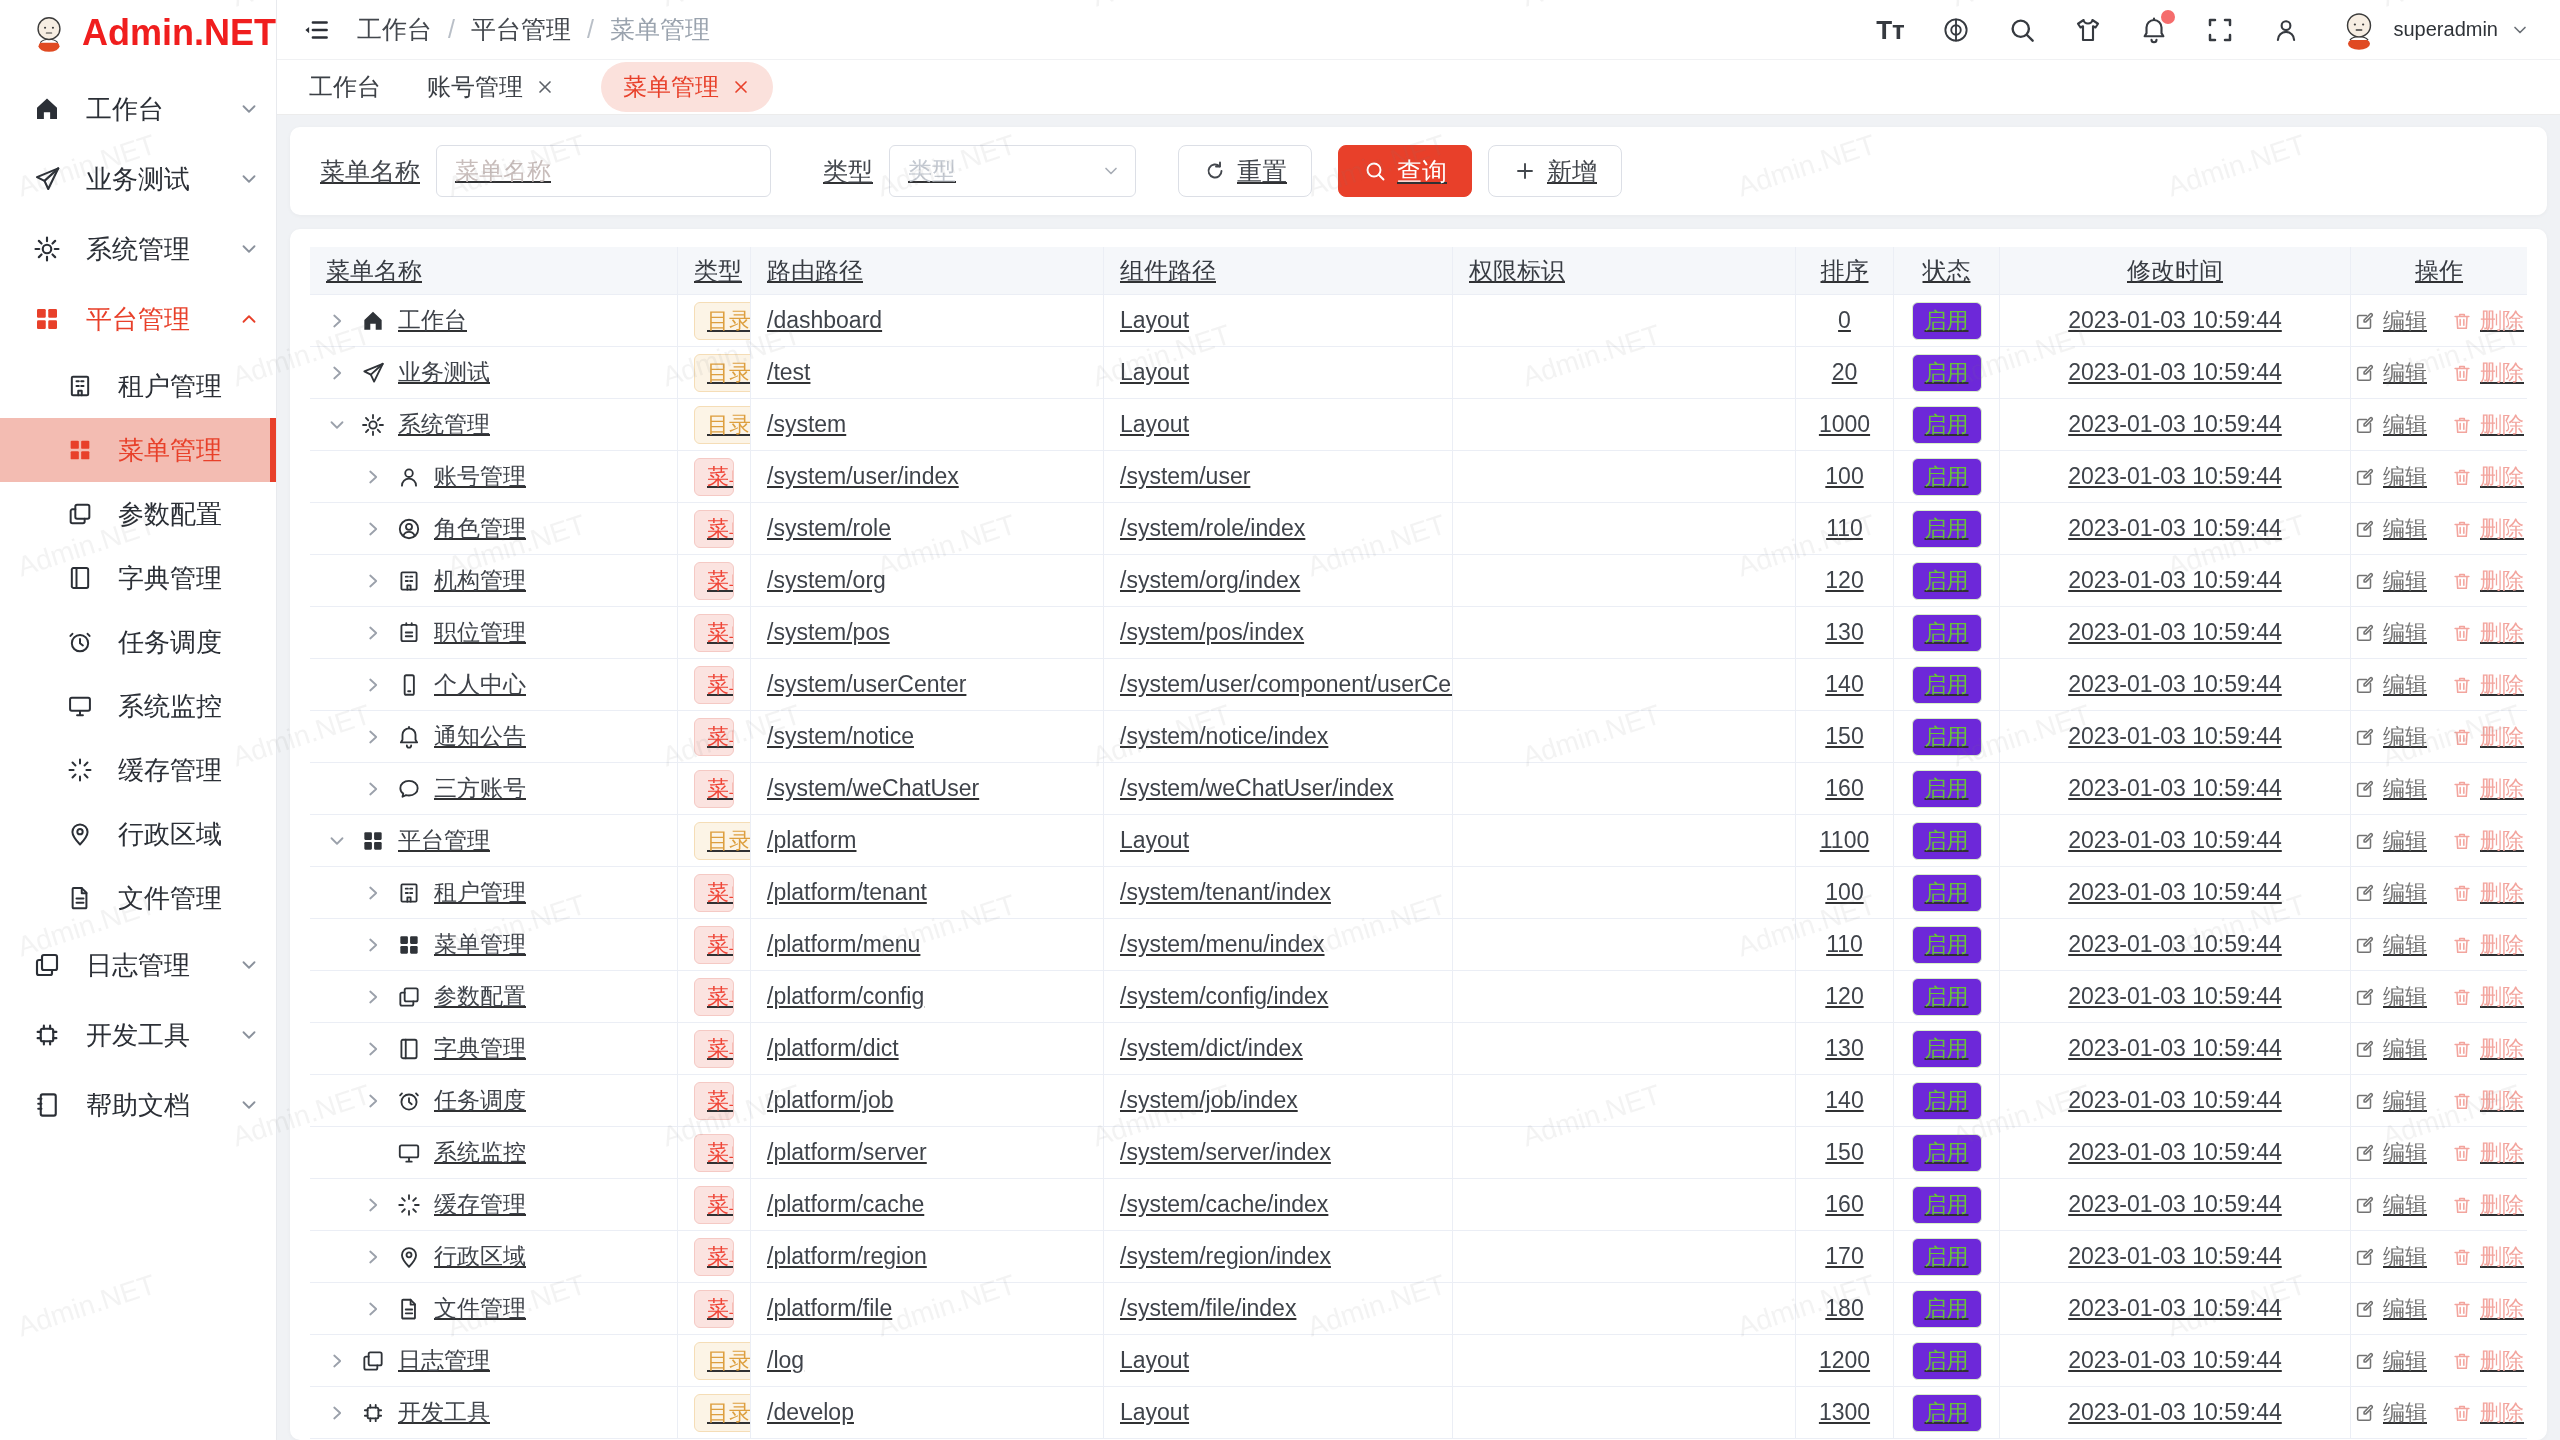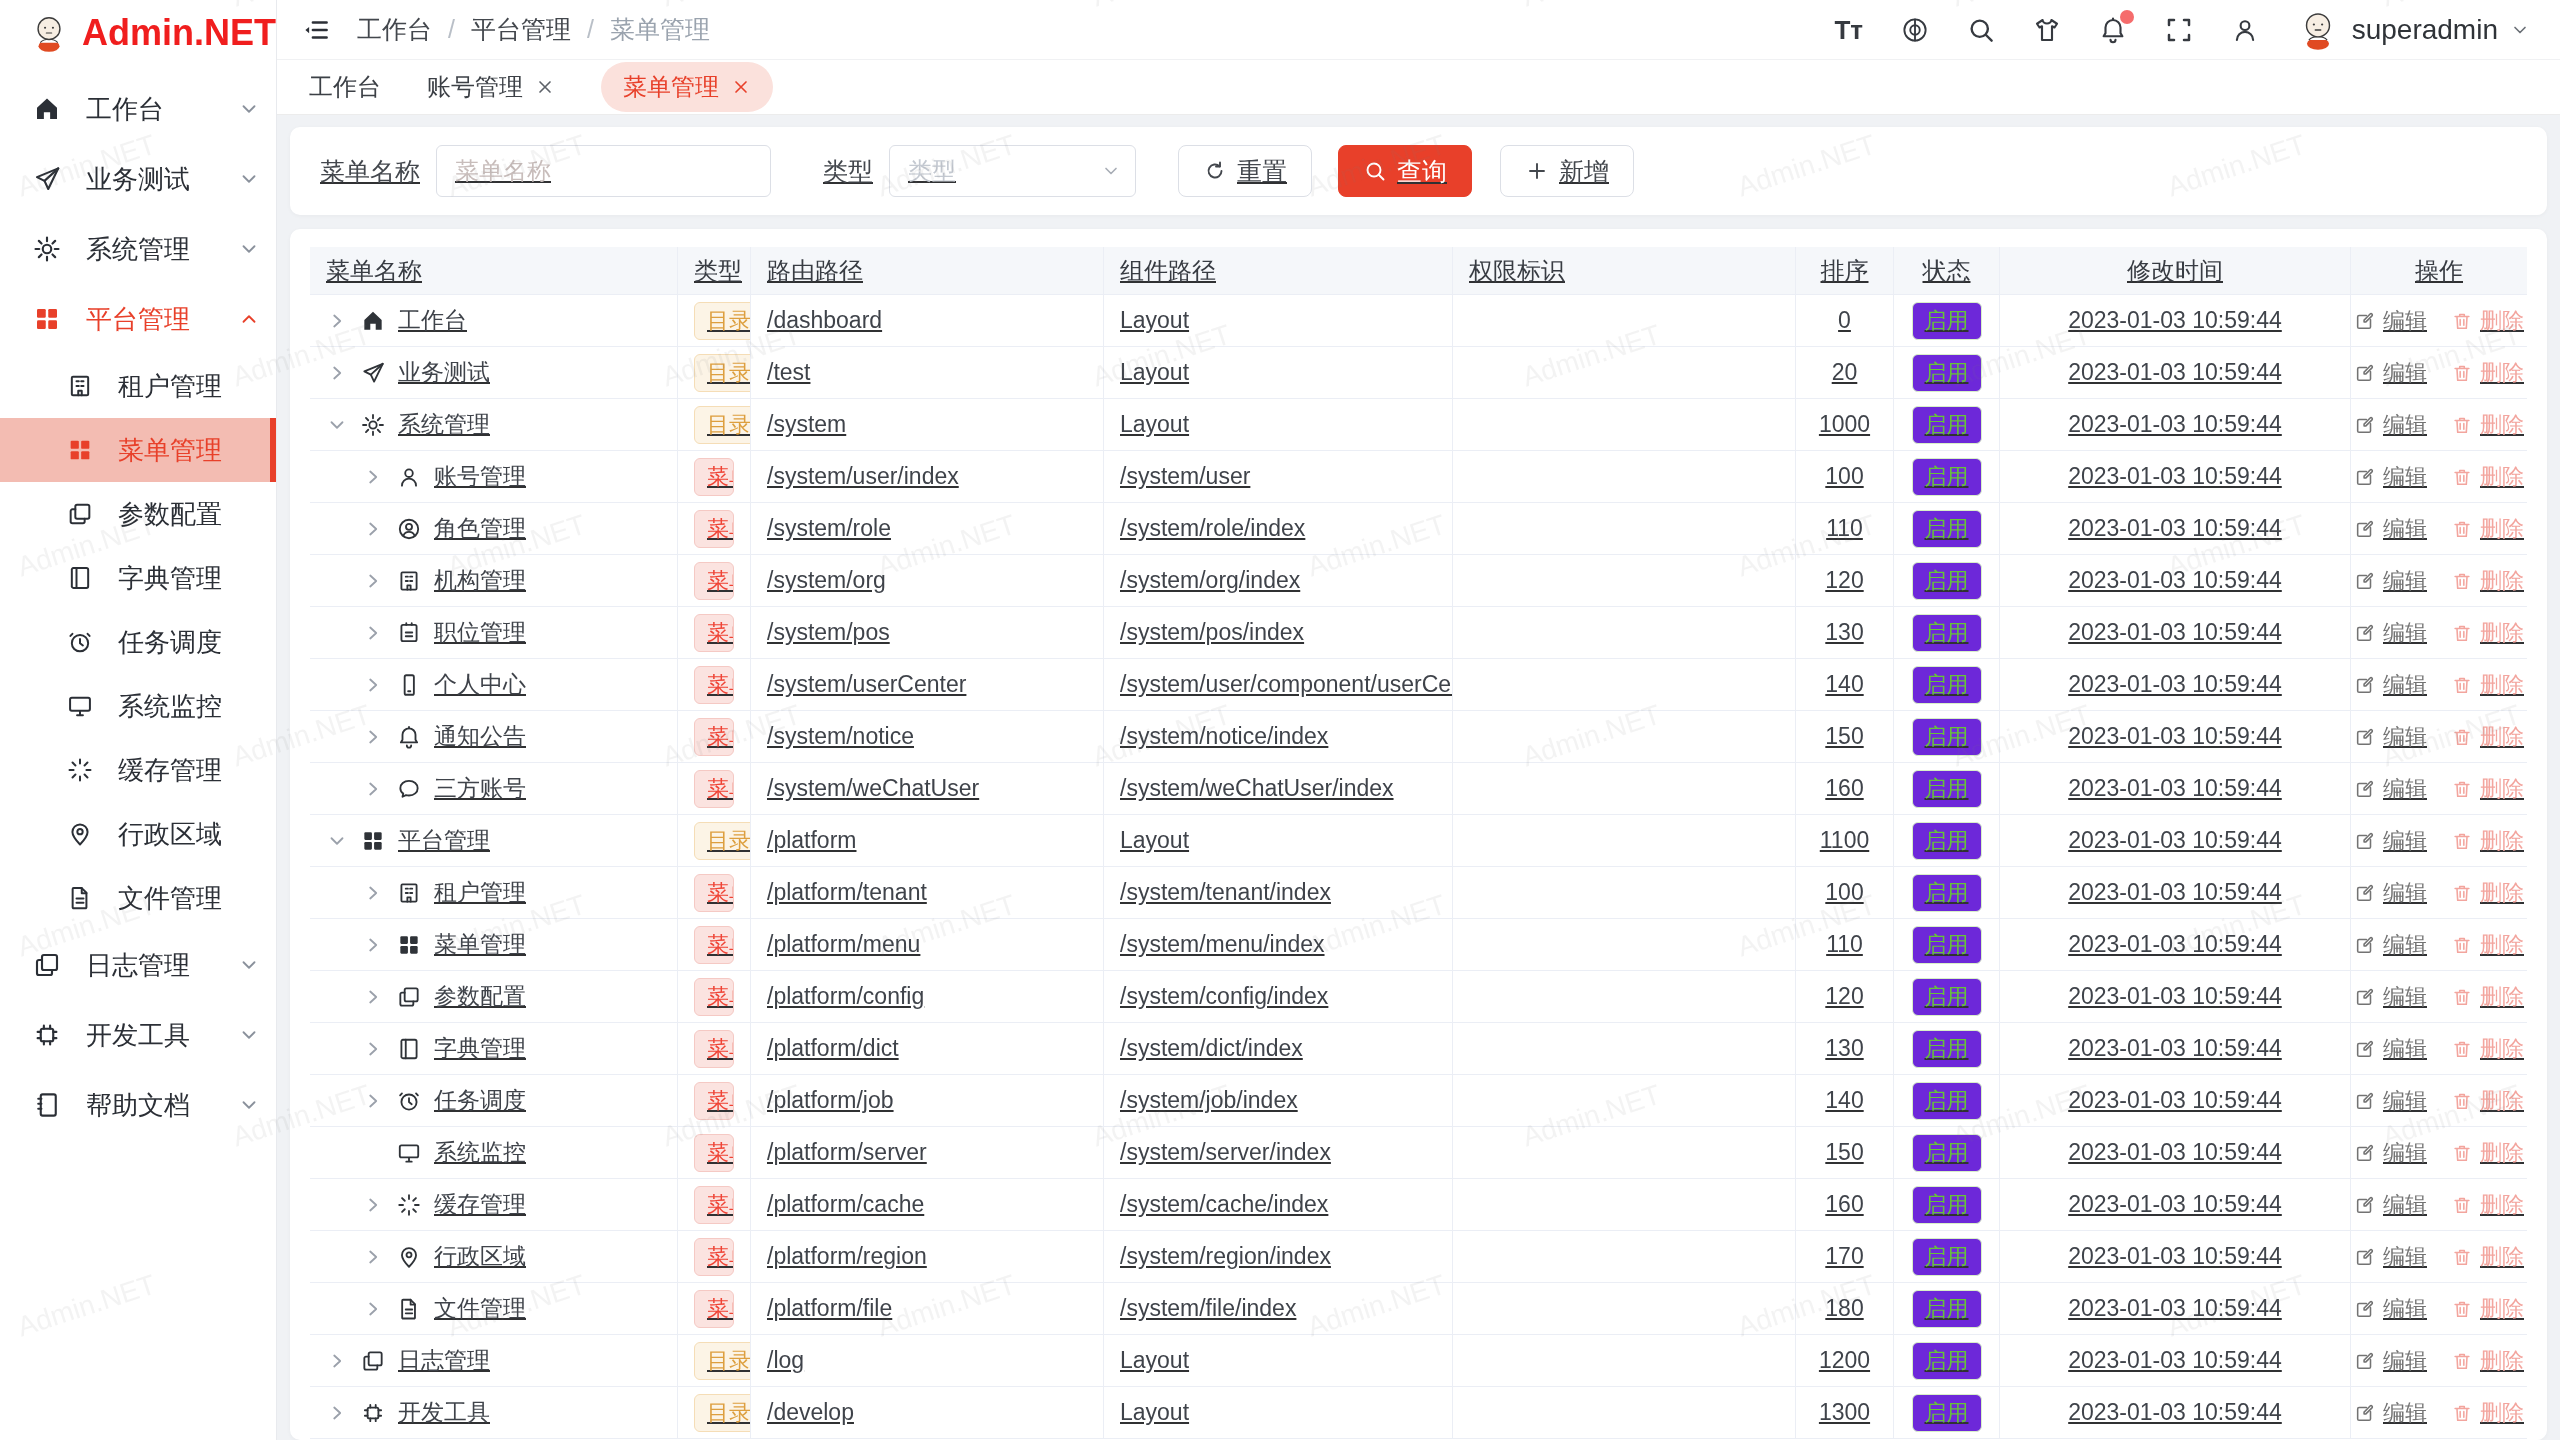--- a/index.html
+++ b/index.html
@@ -37,21 +37,21 @@
   .crumbs { display:flex; align-items:center; gap:16px; margin-left:26px; font-size:25px; }
   .crumb { color:#43474d; font-weight:500; cursor:pointer; }
   .crumb.last { color:#9aa3ae; font-weight:400; }
   .crumb-sep { color:#b9bfc7; font-weight:400; }
   .actions { margin-left:auto; display:flex; align-items:center; gap:36px; }
   .act { width:30px; height:30px; color:#363a40; position:relative; cursor:pointer; display:flex; align-items:center; justify-content:center; }
   .act .fontsize-text { font-size:26px; font-weight:bold; line-height:1; }
   .badge-dot { position:absolute; top:-5px; right:-6px; width:14px; height:14px; border-radius:50%; background:#f56c6c; }
   .userbox { display:flex; align-items:center; gap:12px; cursor:pointer; }
   .avatar { width:44px; height:44px; border-radius:50%; overflow:hidden; background:#fff; }
-  .username { font-size:28px; color:#2f3338; }
+  .username { font-size:20px; color:#2f3338; }
   .user-caret { width:20px; height:20px; color:#6a6f76; }
 
   .tabbar { height:55px; background:#fff; border-bottom:1px solid #ececec; display:flex; align-items:center; padding-left:32px; gap:46px; }
   .tab { display:flex; align-items:center; gap:12px; font-size:24px; color:#3c4046; cursor:pointer; white-space:nowrap; }
   .tab .x { width:20px; height:20px; color:#5d6269; }
   .tab.active { background:#fbe1dc; color:#e8402a; padding:9px 22px; border-radius:999px; }
   .tab.active .x { color:#e8402a; }
 
   .content { flex:1; padding:12px 13px 0 13px; display:flex; flex-direction:column; min-height:0;text-decoration:underline; }
 
@@ -59,21 +59,21 @@
   .f-label { font-size:25px; color:#43474d; margin-right:16px; white-space:nowrap; }
   .f-input { width:335px; height:52px; border:1px solid #dcdfe6; border-radius:6px; padding:0 18px; font-size:24px; color:#303133; outline:none; font-family:inherit; background:#fff; }
   .f-input::placeholder { color:#c8bdbb; }
   .f-label2 { margin-left:52px; }
   .f-select { width:247px; height:52px; border:1px solid #dcdfe6; border-radius:6px; padding:0 14px 0 18px; display:flex; align-items:center; justify-content:space-between; font-size:24px; color:#c4c9d1; cursor:pointer; background:#fff; }
   .f-select .caret { width:20px; height:20px; color:#a8adb6; }
   .btn { height:52px; border-radius:8px; display:flex; align-items:center; gap:10px; font-size:25px; padding:0 24px; border:1px solid #dcdfe6; background:#fff; color:#43474d; cursor:pointer; white-space:nowrap; }
   .btn .bic { width:24px; height:24px; }
   .btn.reset { margin-left:42px; }
   .btn.primary { background:#e8402a; border-color:#e8402a; color:#fff; margin-left:26px; }
-  .btn.add { margin-left:28px; }
+  .btn.add { margin-left:16px; }
 
   .table-card { background:#fff; border-radius:10px; margin-top:14px; flex:1; padding:18px 20px 0 20px; overflow:hidden; box-shadow:0 1px 4px rgba(0,0,0,.04); }
   .trow { display:grid; grid-template-columns:368px 73px 353px 349px 343px 98px 106px 351px 1fr; }
   .cell { display:flex; align-items:center; padding:0 16px; border-bottom:1px solid #ebeef5; overflow:hidden; white-space:nowrap; }
   .cell:not(:last-child) { border-right:1px solid #ebeef5; }
   .thead .cell { background:#f5f7fa; height:48px; font-size:24px; font-weight:500; color:#383c43; }
   .tbody .cell { height:52px; font-size:23px; color:#3f434a; }
   .cell.center { justify-content:center; padding:0 4px; }
   .name-cell { gap:12px; }
   .name-cell.lv1 { padding-left:52px; }

